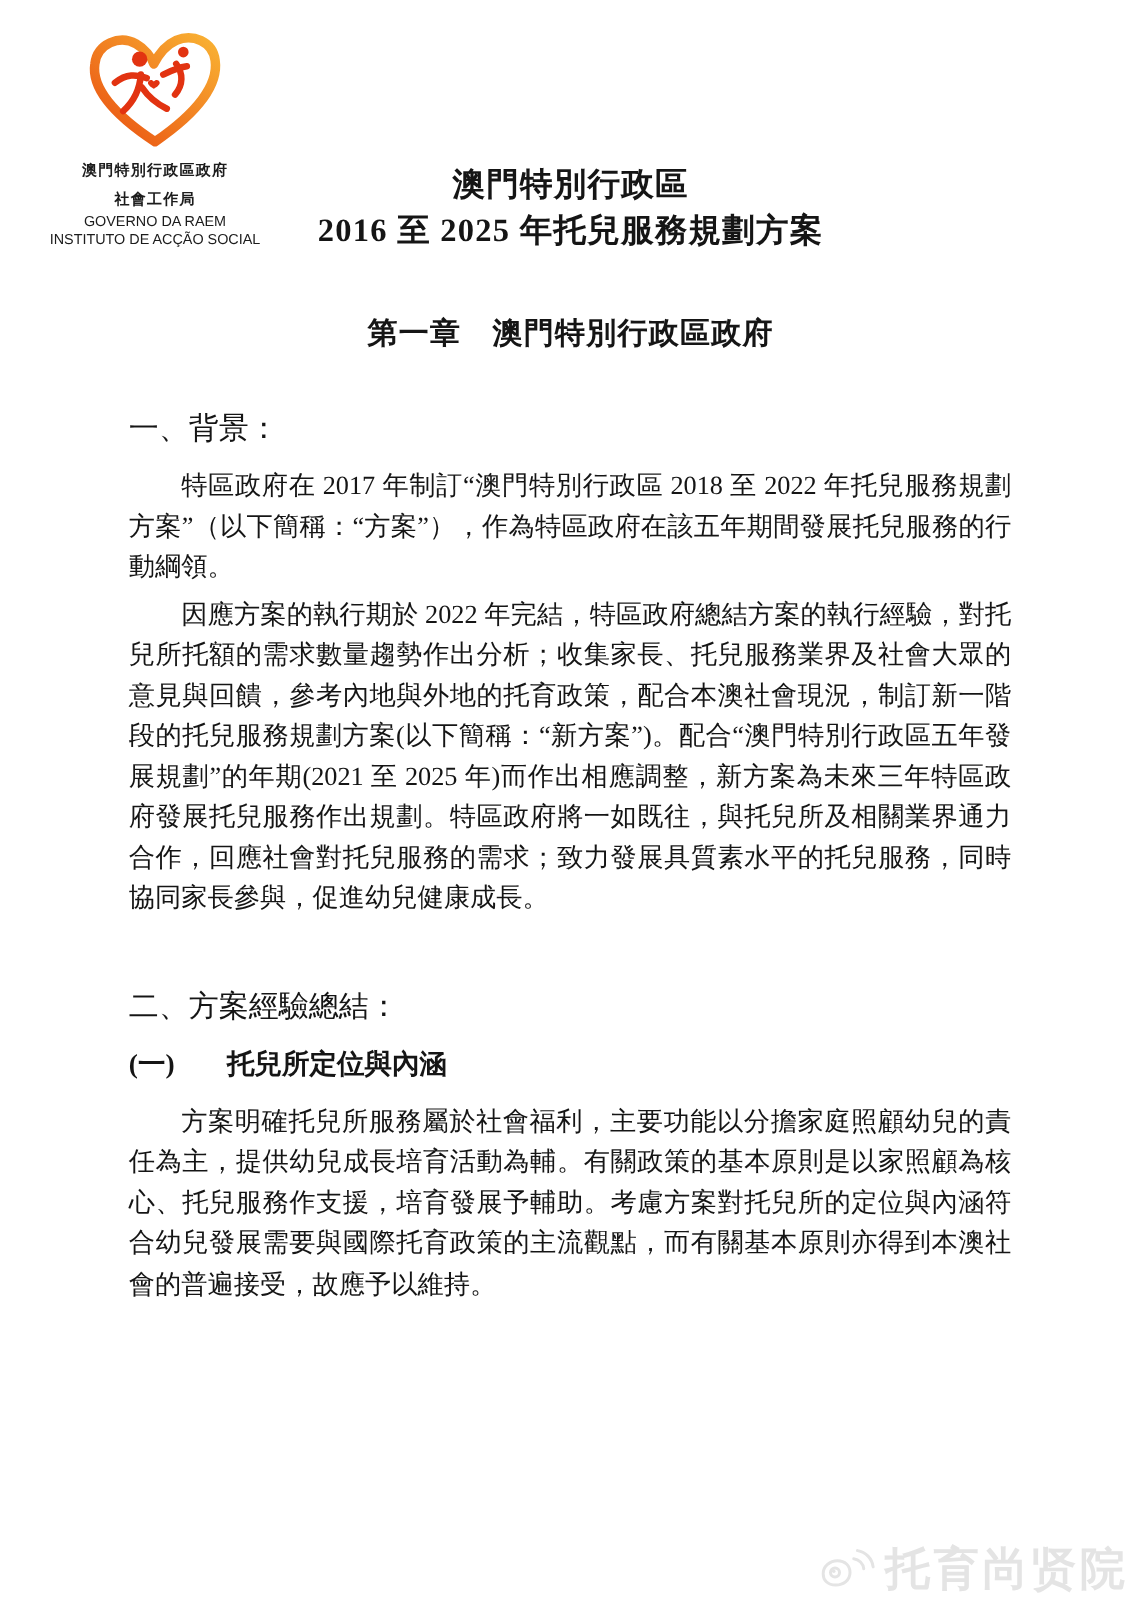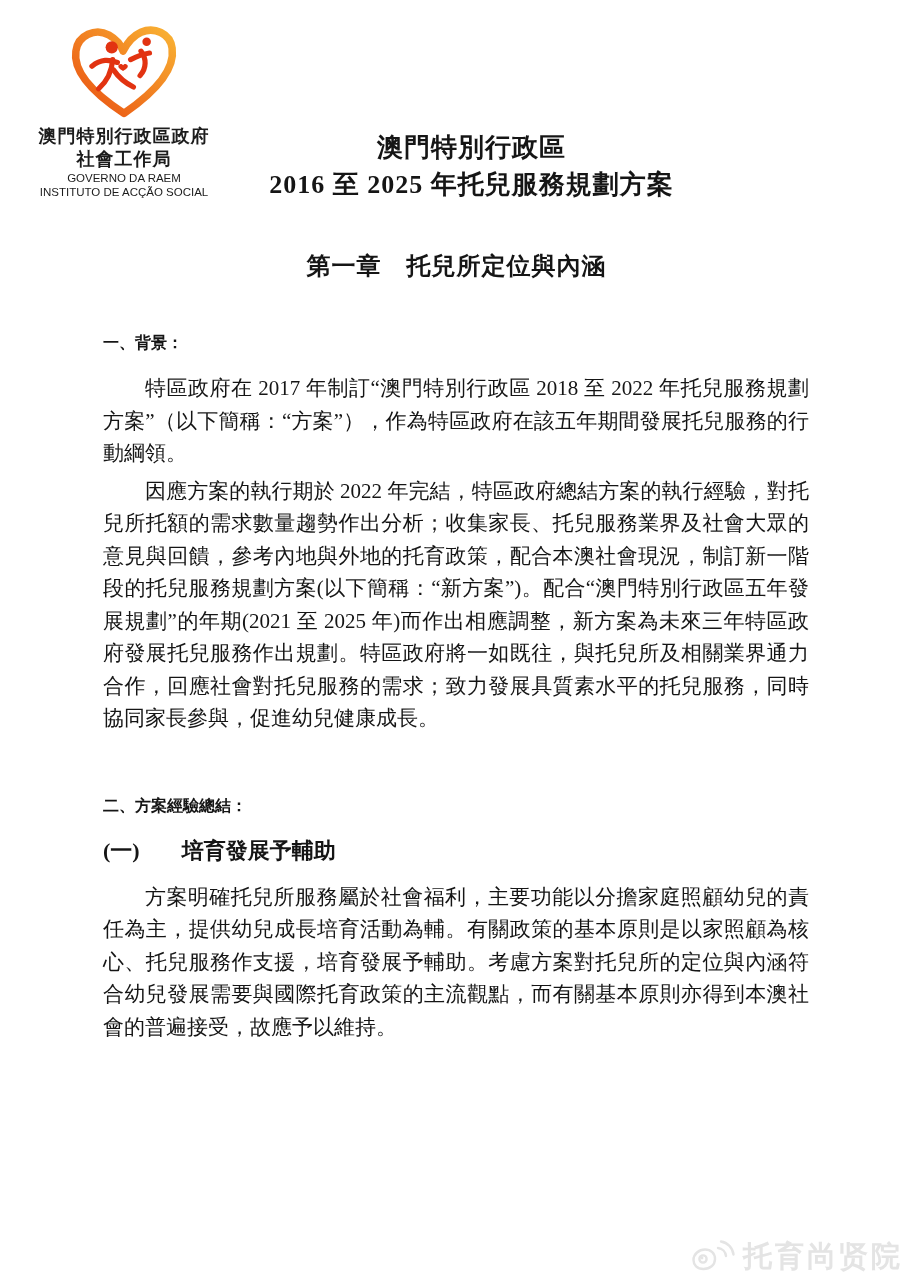--- a/index.html
+++ b/index.html
@@ -12,55 +12,55 @@
     font-family:"Liberation Serif","DejaVu Serif",serif;
     overflow:hidden;
   }
   
   .org-block{
     position:absolute;left:24px;top:20px;width:200px;
     text-align:center;
     font-family:"Liberation Sans","DejaVu Sans",sans-serif;
   }
   .org-heart{display:block;margin:0 auto 5px auto;width:126px;height:100px;}
-  .org-zh{font-size:18px;font-weight:bold;line-height:23px;color:#1c1c1c;letter-spacing:1px;}
+  .org-zh{font-size:12px;font-weight:bold;line-height:23px;color:#1c1c1c;letter-spacing:1px;}
   .org-pt{font-size:11.5px;font-weight:normal;line-height:14px;color:#1c1c1c;}
   
   .title-block{
-    position:absolute;left:118px;top:129px;width:707px;
+    position:absolute;left:103px;top:129px;width:707px;
     text-align:center;font-weight:bold;
   }
   .title-line{font-size:26px;line-height:37px;white-space:nowrap;letter-spacing:1px;}
   
   .chapter-heading{
     position:absolute;left:103px;top:250px;width:707px;
     text-align:center;font-size:24px;font-weight:bold;letter-spacing:1px;
   }
   
   .content{position:absolute;left:103px;top:327px;width:706px;}
-  .sec-heading{font-size:16px;font-weight:bold;line-height:32px;margin:0 0 13px 0;}
+  .sec-heading{font-size:24px;font-weight:normal;line-height:32px;margin:0 0 13px 0;}
   .sec-heading.second{margin-top:55px;}
   .body-par{
     font-size:21px;line-height:32.5px;margin:0 0 5px 0;
     text-indent:2em;text-align:justify;
   }
   .sub-heading{
     font-size:22px;font-weight:bold;line-height:32px;
     margin:6px 0 14px 0;display:flex;
   }
   .sub-heading .sub-num{flex:0 0 auto;}
   .sub-heading .sub-text{margin-left:42px;}
   
   .watermark{
     position:absolute;right:8px;bottom:6px;
     display:flex;align-items:center;gap:7px;
   }
   .watermark-text{
     font-family:"Liberation Sans","DejaVu Sans",sans-serif;
-    font-size:29px;font-weight:bold;letter-spacing:3px;
+    font-size:36px;font-weight:bold;letter-spacing:3px;
     color:#e4e4e4;line-height:1;
   }
 </style>
 </head>
 <body>
 
 <div class="page">
 
   <div class="org-block">
     <svg class="org-heart" viewBox="0 0 130 106" aria-hidden="true">
@@ -96,33 +96,33 @@
     <div class="org-zh">社會工作局</div>
     <div class="org-pt">GOVERNO DA RAEM</div>
     <div class="org-pt">INSTITUTO DE ACÇÃO SOCIAL</div>
   </div>
 
   <div class="title-block">
     <div class="title-line">澳門特別行政區</div>
     <div class="title-line">2016 至 2025 年托兒服務規劃方案</div>
   </div>
 
-  <div class="chapter-heading">第一章　托兒所定位與內涵</div>
+  <div class="chapter-heading">第一章　澳門特別行政區政府</div>
 
   <div class="content">
 
     <h3 class="sec-heading">一、背景：</h3>
     <p class="body-par">特區政府在 2017 年制訂“澳門特別行政區 2018 至 2022 年托兒服務規劃方案”（以下簡稱：“方案”），作為特區政府在該五年期間發展托兒服務的行動綱領。</p>
     <p class="body-par">因應方案的執行期於 2022 年完結，特區政府總結方案的執行經驗，對托兒所托額的需求數量趨勢作出分析；收集家長、托兒服務業界及社會大眾的意見與回饋，參考內地與外地的托育政策，配合本澳社會現況，制訂新一階段的托兒服務規劃方案(以下簡稱：“新方案”)。配合“澳門特別行政區五年發展規劃”的年期(2021 至 2025 年)而作出相應調整，新方案為未來三年特區政府發展托兒服務作出規劃。特區政府將一如既往，與托兒所及相關業界通力合作，回應社會對托兒服務的需求；致力發展具質素水平的托兒服務，同時協同家長參與，促進幼兒健康成長。</p>
 
     <h3 class="sec-heading second">二、方案經驗總結：</h3>
 
     <div class="sub-heading">
       <span class="sub-num">(一)</span>
-      <span class="sub-text">培育發展予輔助</span>
+      <span class="sub-text">托兒所定位與內涵</span>
     </div>
     <p class="body-par">方案明確托兒所服務屬於社會福利，主要功能以分擔家庭照顧幼兒的責任為主，提供幼兒成長培育活動為輔。有關政策的基本原則是以家照顧為核心、托兒服務作支援，培育發展予輔助。考慮方案對托兒所的定位與內涵符合幼兒發展需要與國際托育政策的主流觀點，而有關基本原則亦得到本澳社會的普遍接受，故應予以維持。</p>
 
   </div>
 
   <div class="watermark">
     <svg width="44" height="34" viewBox="0 0 44 34" aria-hidden="true">
       <g fill="none" stroke="#e4e4e4" stroke-width="2.4" stroke-linecap="round">
         <path d="M23 20 c0 6 -5 10 -11.5 10 C 5 30 1.5 26 1.5 21 C 1.5 15 7 10.5 13 10.5 C 19 10.5 23 14.5 23 20 Z"></path>
         <circle cx="11" cy="20" r="3.6"></circle>

